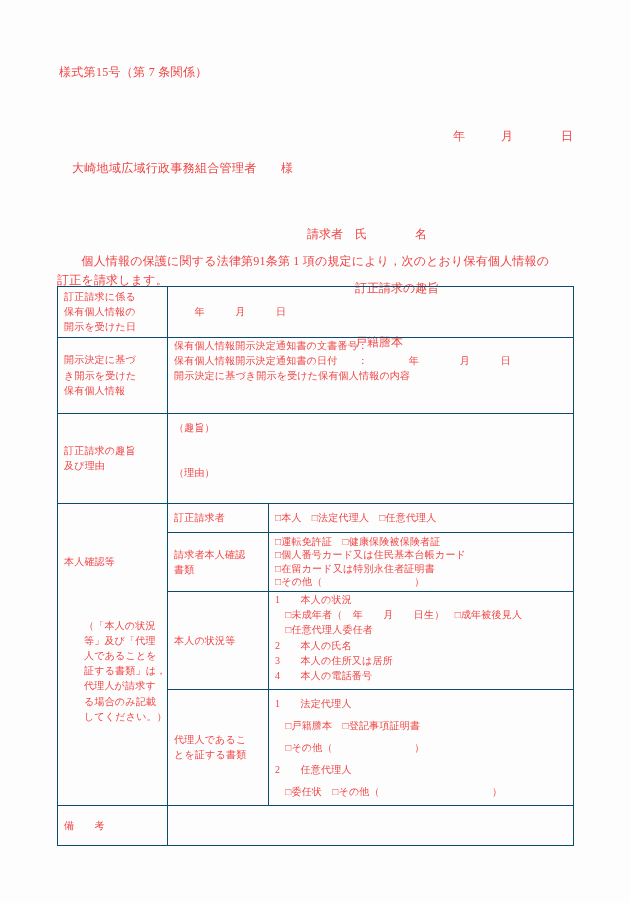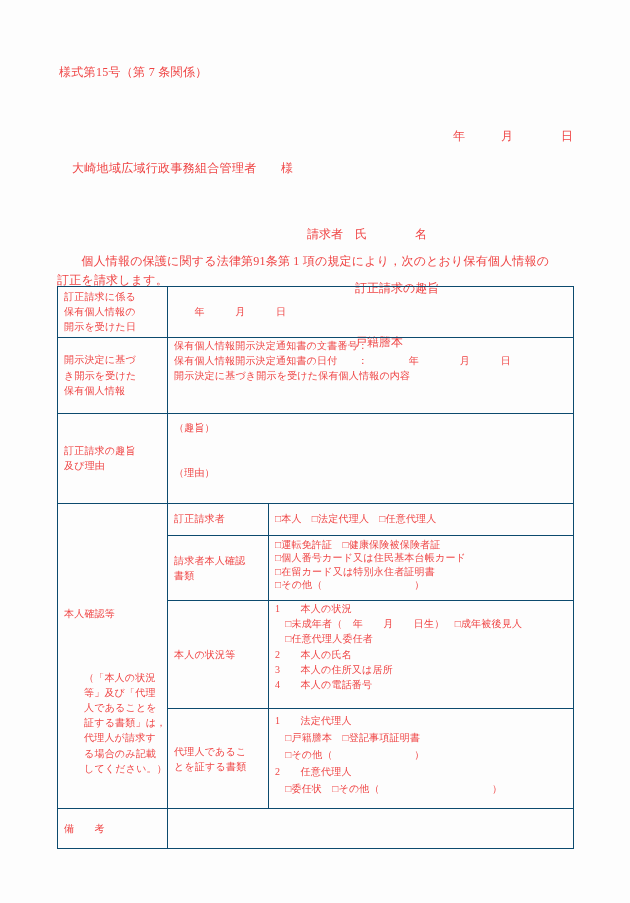--- a/index.html
+++ b/index.html
@@ -47,24 +47,24 @@
   }
   tr.r1 { height: 50px; }
   tr.r2 { height: 76px; }
   tr.r3 { height: 90px; }
   tr.r4a { height: 29px; }
   tr.r4b { height: 57px; }
   tr.r4c { height: 98px; }
   tr.r4d { height: 75px; }
   tr.r5 { height: 40px; }
   td.vtop { vertical-align: top; padding-top: 0; }
-  td.lab-top { vertical-align: top; padding-top: 72px; }
+  td.lab-top { vertical-align: top; padding-top: 20px; }
   .idv-note { margin-top: 18px; white-space: pre; margin-left: 20px; }
   td.dense { line-height: 13.6px; padding-top: 2px; }
-  td.dense2 { line-height: 17px; padding-top: 3px; }
+  td.dense2 { line-height: 22px; padding-top: 3px; }
   tr.r3 td.vtop { padding-top: 6px; }
 </style>
 </head>
 <body>
 
 <div class="page">
 
   <div class="abs form-number">様式第15号（第 7 条関係）</div>
 
 

